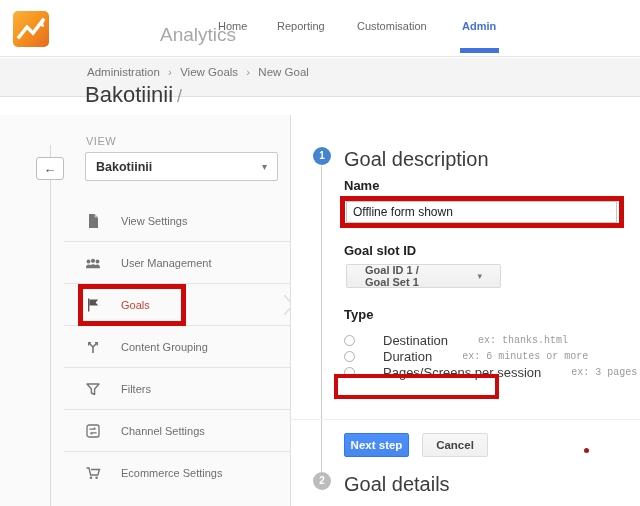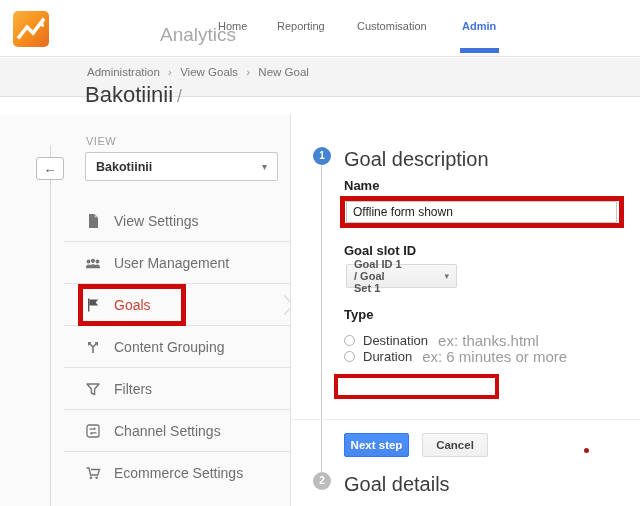--- a/index.html
+++ b/index.html
@@ -31,46 +31,46 @@
     font-size:13px; color:#444; text-align:center; line-height:21px; cursor:pointer; }
   .view-label { position:absolute; left:86px; top:20px; font-size:11px; color:#9e9e9e; letter-spacing:.5px; }
   .view-dd { position:absolute; left:85px; top:37px; width:193px; height:29px; background:#fff; border:1px solid #c9c9c9; border-radius:2px;
     display:flex; align-items:center; justify-content:space-between; padding:0 10px; cursor:pointer; }
   .view-dd .val { font-size:12.5px; font-weight:bold; color:#333; }
   .view-dd .caret { font-size:10px; color:#777; }
   .menu { position:absolute; left:64px; top:85px; width:227px; }
   .menu-row { height:42px; display:flex; align-items:center; padding-left:21px; border-bottom:1px solid #e4e4e4; cursor:pointer; }
   .menu-row:last-child { border-bottom:none; }
   .menu-row .micon { width:16px; height:16px; flex:0 0 16px; }
-  .menu-row .mlabel { margin-left:13px; font-size:14px; color:#6e6e6e; }
+  .menu-row .mlabel { margin-left:20px; font-size:11px; color:#6e6e6e; }
   .menu-row.active .mlabel { color:#cc4236; }
   .side-chevron { position:absolute; left:284px; top:180px; }
   
   .panel { position:absolute; left:291px; top:115px; width:349px; height:391px; background:#fff; }
   .connector { position:absolute; left:321px; top:166px; width:1px; height:306px; background:#ccc; }
   .step-circle { position:absolute; width:18px; height:18px; border-radius:50%; color:#fff; font-size:10px; font-weight:bold;
     text-align:center; line-height:18px; }
   .step1 { left:313px; top:147px; background:#4484d1; }
   .step2 { left:313px; top:472px; background:#bcbcbc; }
   .sec-title { position:absolute; font-size:20px; color:#3c3c3c; }
   .t1 { left:344px; top:148px; } .t2 { left:344px; top:473px; }
   .fld-label { position:absolute; font-size:13px; font-weight:bold; color:#222; }
   .lbl-name { left:344px; top:178px; } .lbl-slot { left:344px; top:243px; } .lbl-type { left:344px; top:307px; }
   .name-input { position:absolute; left:346px; top:201px; width:271px; height:22px; border:1px solid #c6c6c6; background:#fff;
     font-family:"Liberation Sans", sans-serif; font-size:12px; color:#222; padding:0 6px; }
-  .slot-dd { position:absolute; left:346px; top:264px; width:111px; height:24px; border:1px solid #d9d9d9; border-radius:2px;
-    background:linear-gradient(#f7f7f7,#eee); display:flex; align-items:center; justify-content:space-between; padding:0 7px; cursor:pointer;gap:40px; }
+  .slot-dd { position:absolute; left:346px; top:264px; width:155px; height:24px; border:1px solid #d9d9d9; border-radius:2px;
+    background:linear-gradient(#f7f7f7,#eee); display:flex; align-items:center; justify-content:space-between; padding:0 18px; cursor:pointer;gap:40px; }
   .slot-dd .val { font-size:11px; font-weight:bold; color:#555; }
   .slot-dd .caret { font-size:9px; color:#777; }
   .radios { position:absolute; left:344px; top:332px; }
-  .radio-row { height:16px; display:flex; align-items:center; cursor:pointer; }
+  .radio-row { height:16px; display:flex; align-items:center; cursor:pointer;gap:20px; }
   .radio { width:11px; height:11px; border:1px solid #b0b0b0; border-radius:50%; background:#fdfdfd; margin-right:8px; position:relative; flex:0 0 11px; }
   .radio.sel::after { content:""; position:absolute; left:2px; top:2px; width:5px; height:5px; border-radius:50%; background:#555; }
   .radio-label { font-size:13px; color:#3a3a3a; }
-  .radio-ex { font-size:15px; color:#9b9b9b; margin-left:10px; }
+  .radio-ex { font-size:10px; color:#9b9b9b; margin-left:10px;font-family:Liberation Mono, monospace; }
   .form-sep { position:absolute; left:291px; top:419px; width:349px; height:1px; background:#ededed; }
   .btn { position:absolute; top:433px; height:24px; border-radius:2px; font-family:"Liberation Sans", sans-serif;
     font-size:11.5px; font-weight:bold; cursor:pointer; }
   .btn-next { left:344px; width:65px; background:linear-gradient(#4d90fe,#4787ed); border:1px solid #3079ed; color:#fff; }
   .btn-cancel { left:422px; width:66px; background:linear-gradient(#f7f7f7,#f0f0f0); border:1px solid #dcdcdc; color:#444; }
   .red-dot { position:absolute; left:584px; top:448px; width:5px; height:5px; border-radius:50%; background:#a11b1b; }
   
   .anno { position:absolute; border:5px solid #cc0808; pointer-events:none; }
   .anno-goals { left:78px; top:284px; width:108px; height:42px; }
   .anno-name { left:340px; top:196px; width:284px; height:32px; }
@@ -195,20 +195,25 @@
   <div class="radio-row">
     <span class="radio"></span>
     <span class="radio-label">Destination</span>
     <span class="radio-ex">ex: thanks.html</span>
   </div>
   <div class="radio-row">
     <span class="radio"></span>
     <span class="radio-label">Duration</span>
     <span class="radio-ex">ex: 6 minutes or more</span>
   </div>
+  <div class="radio-row">
+    <span class="radio"></span>
+    <span class="radio-label">Pages/Screens per session</span>
+    <span class="radio-ex">ex: 3 pages</span>
+  </div>
 </div>
 
 <div class="form-sep"></div>
 <button class="btn btn-next">Next step</button>
 <button class="btn btn-cancel">Cancel</button>
 <div class="red-dot"></div>
 
 <div class="step-circle step2">2</div>
 <div class="sec-title t2">Goal details</div>
 

